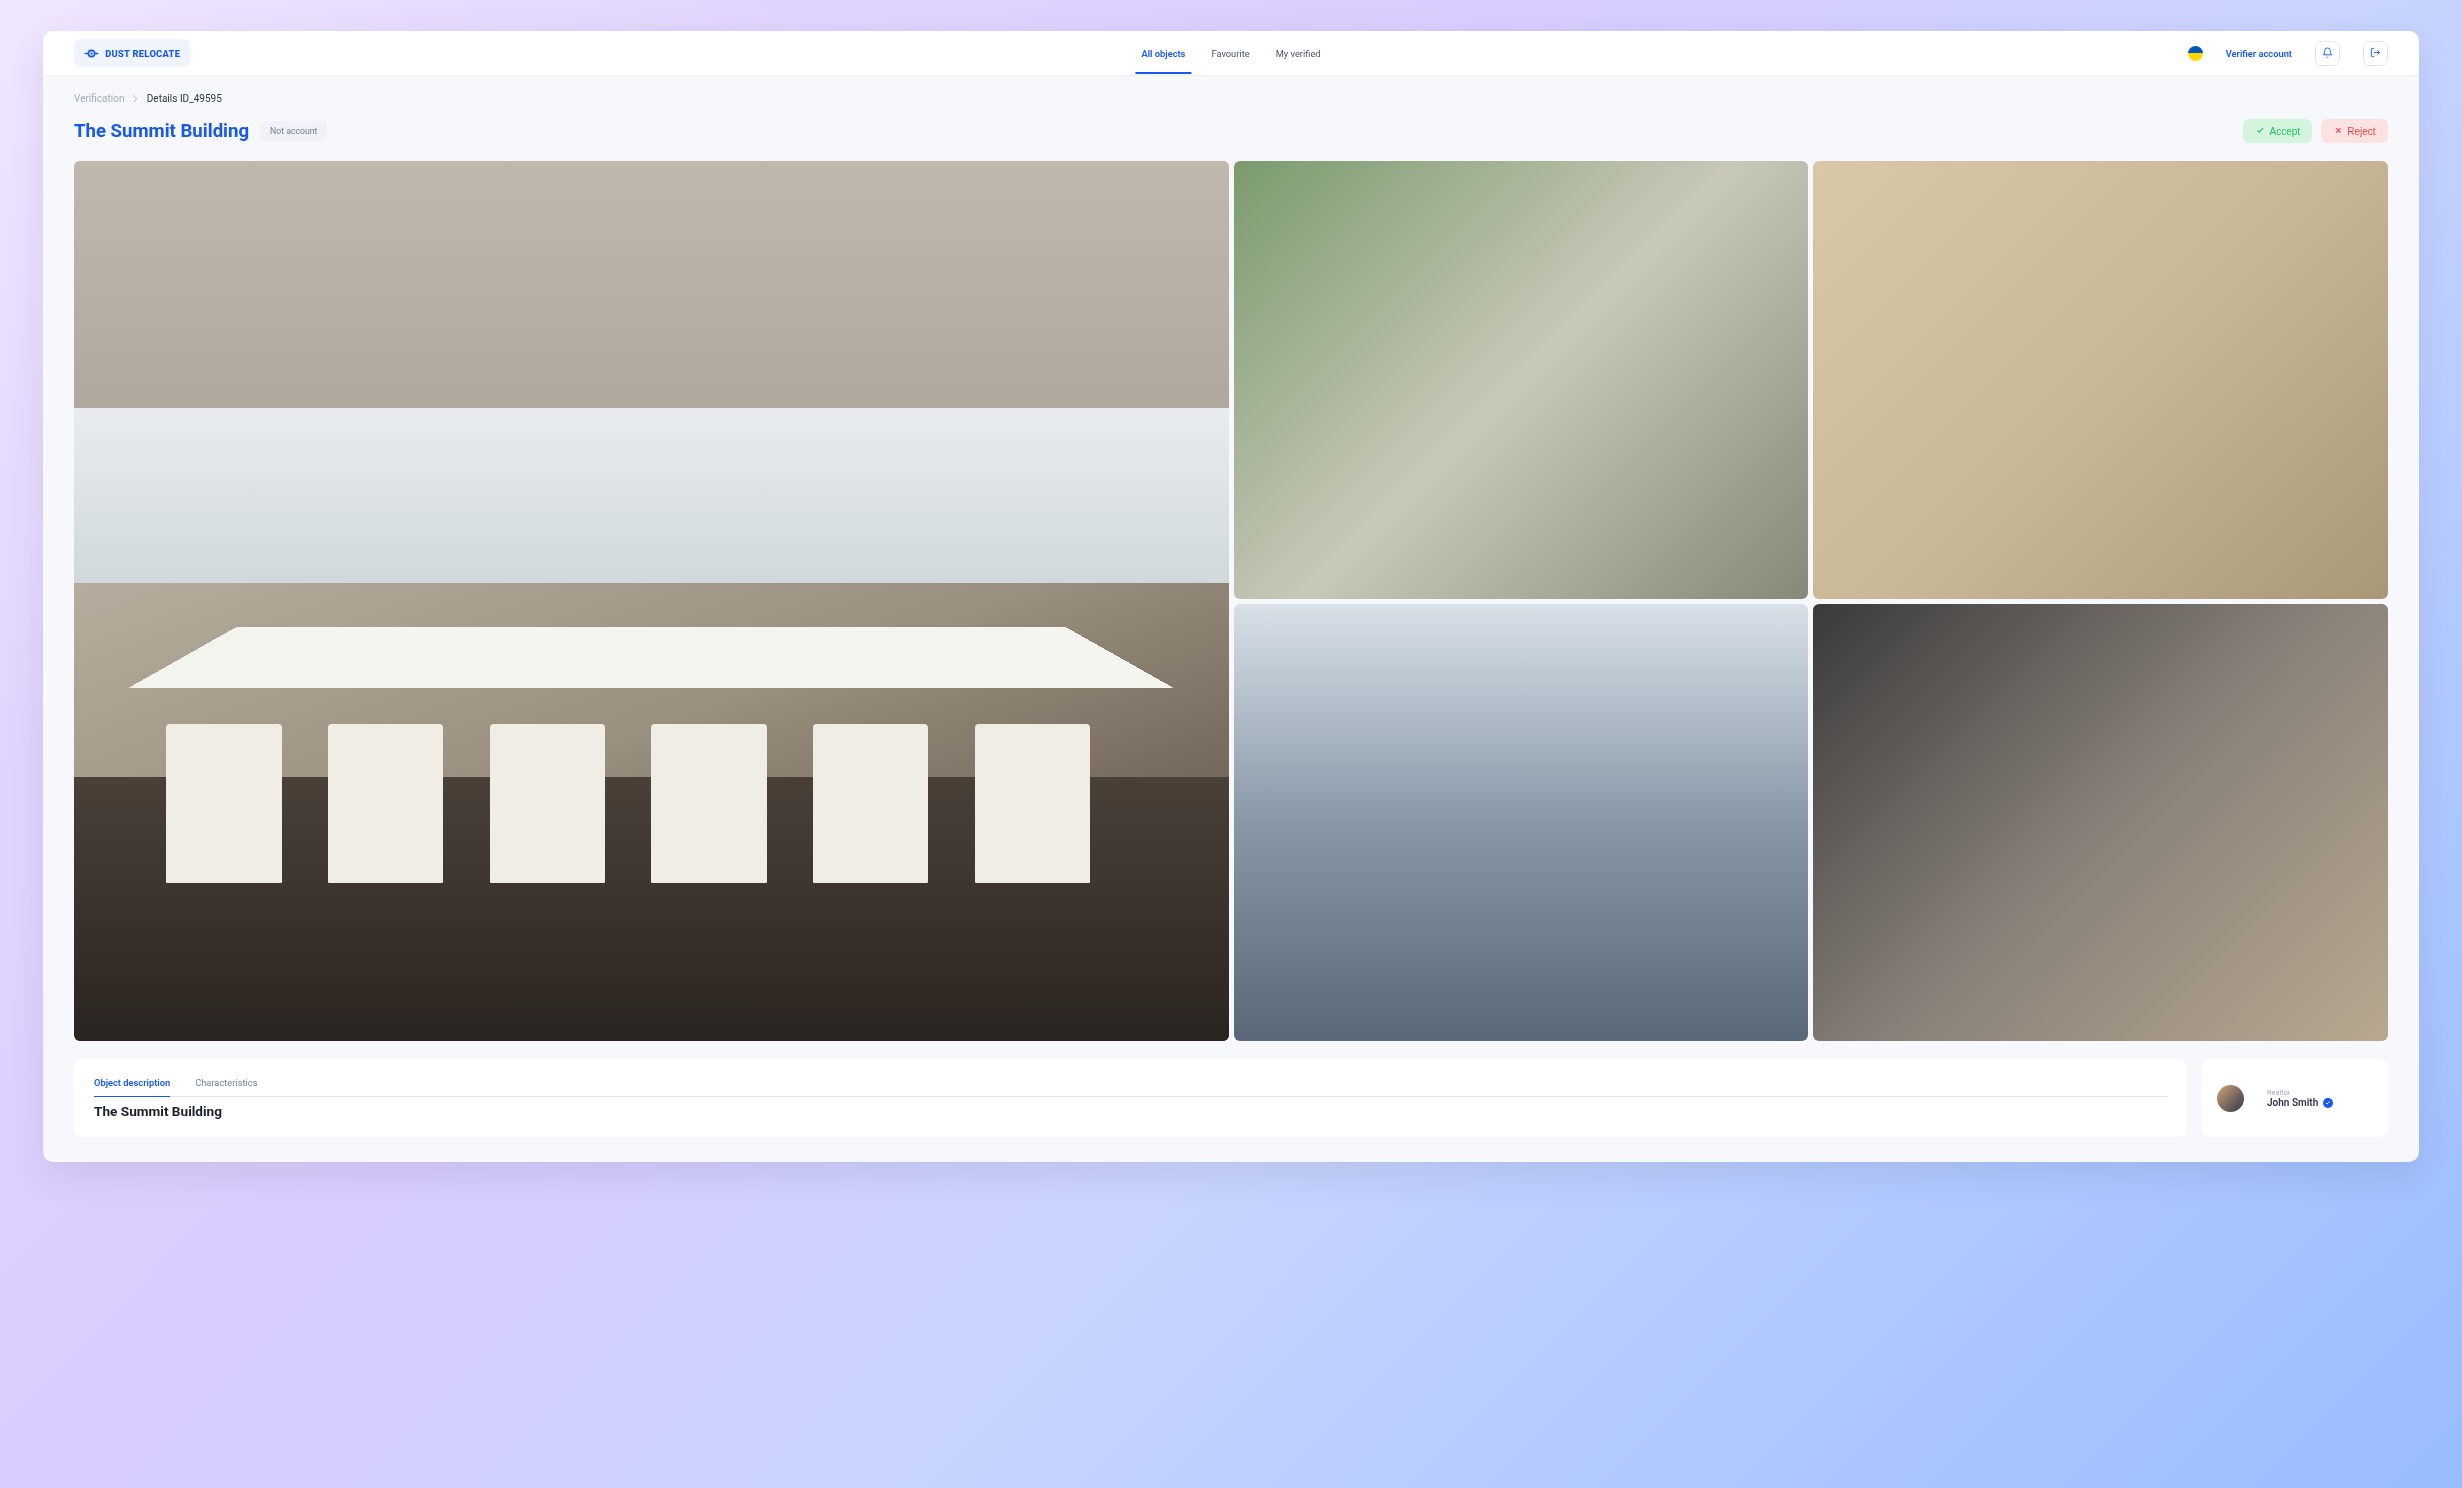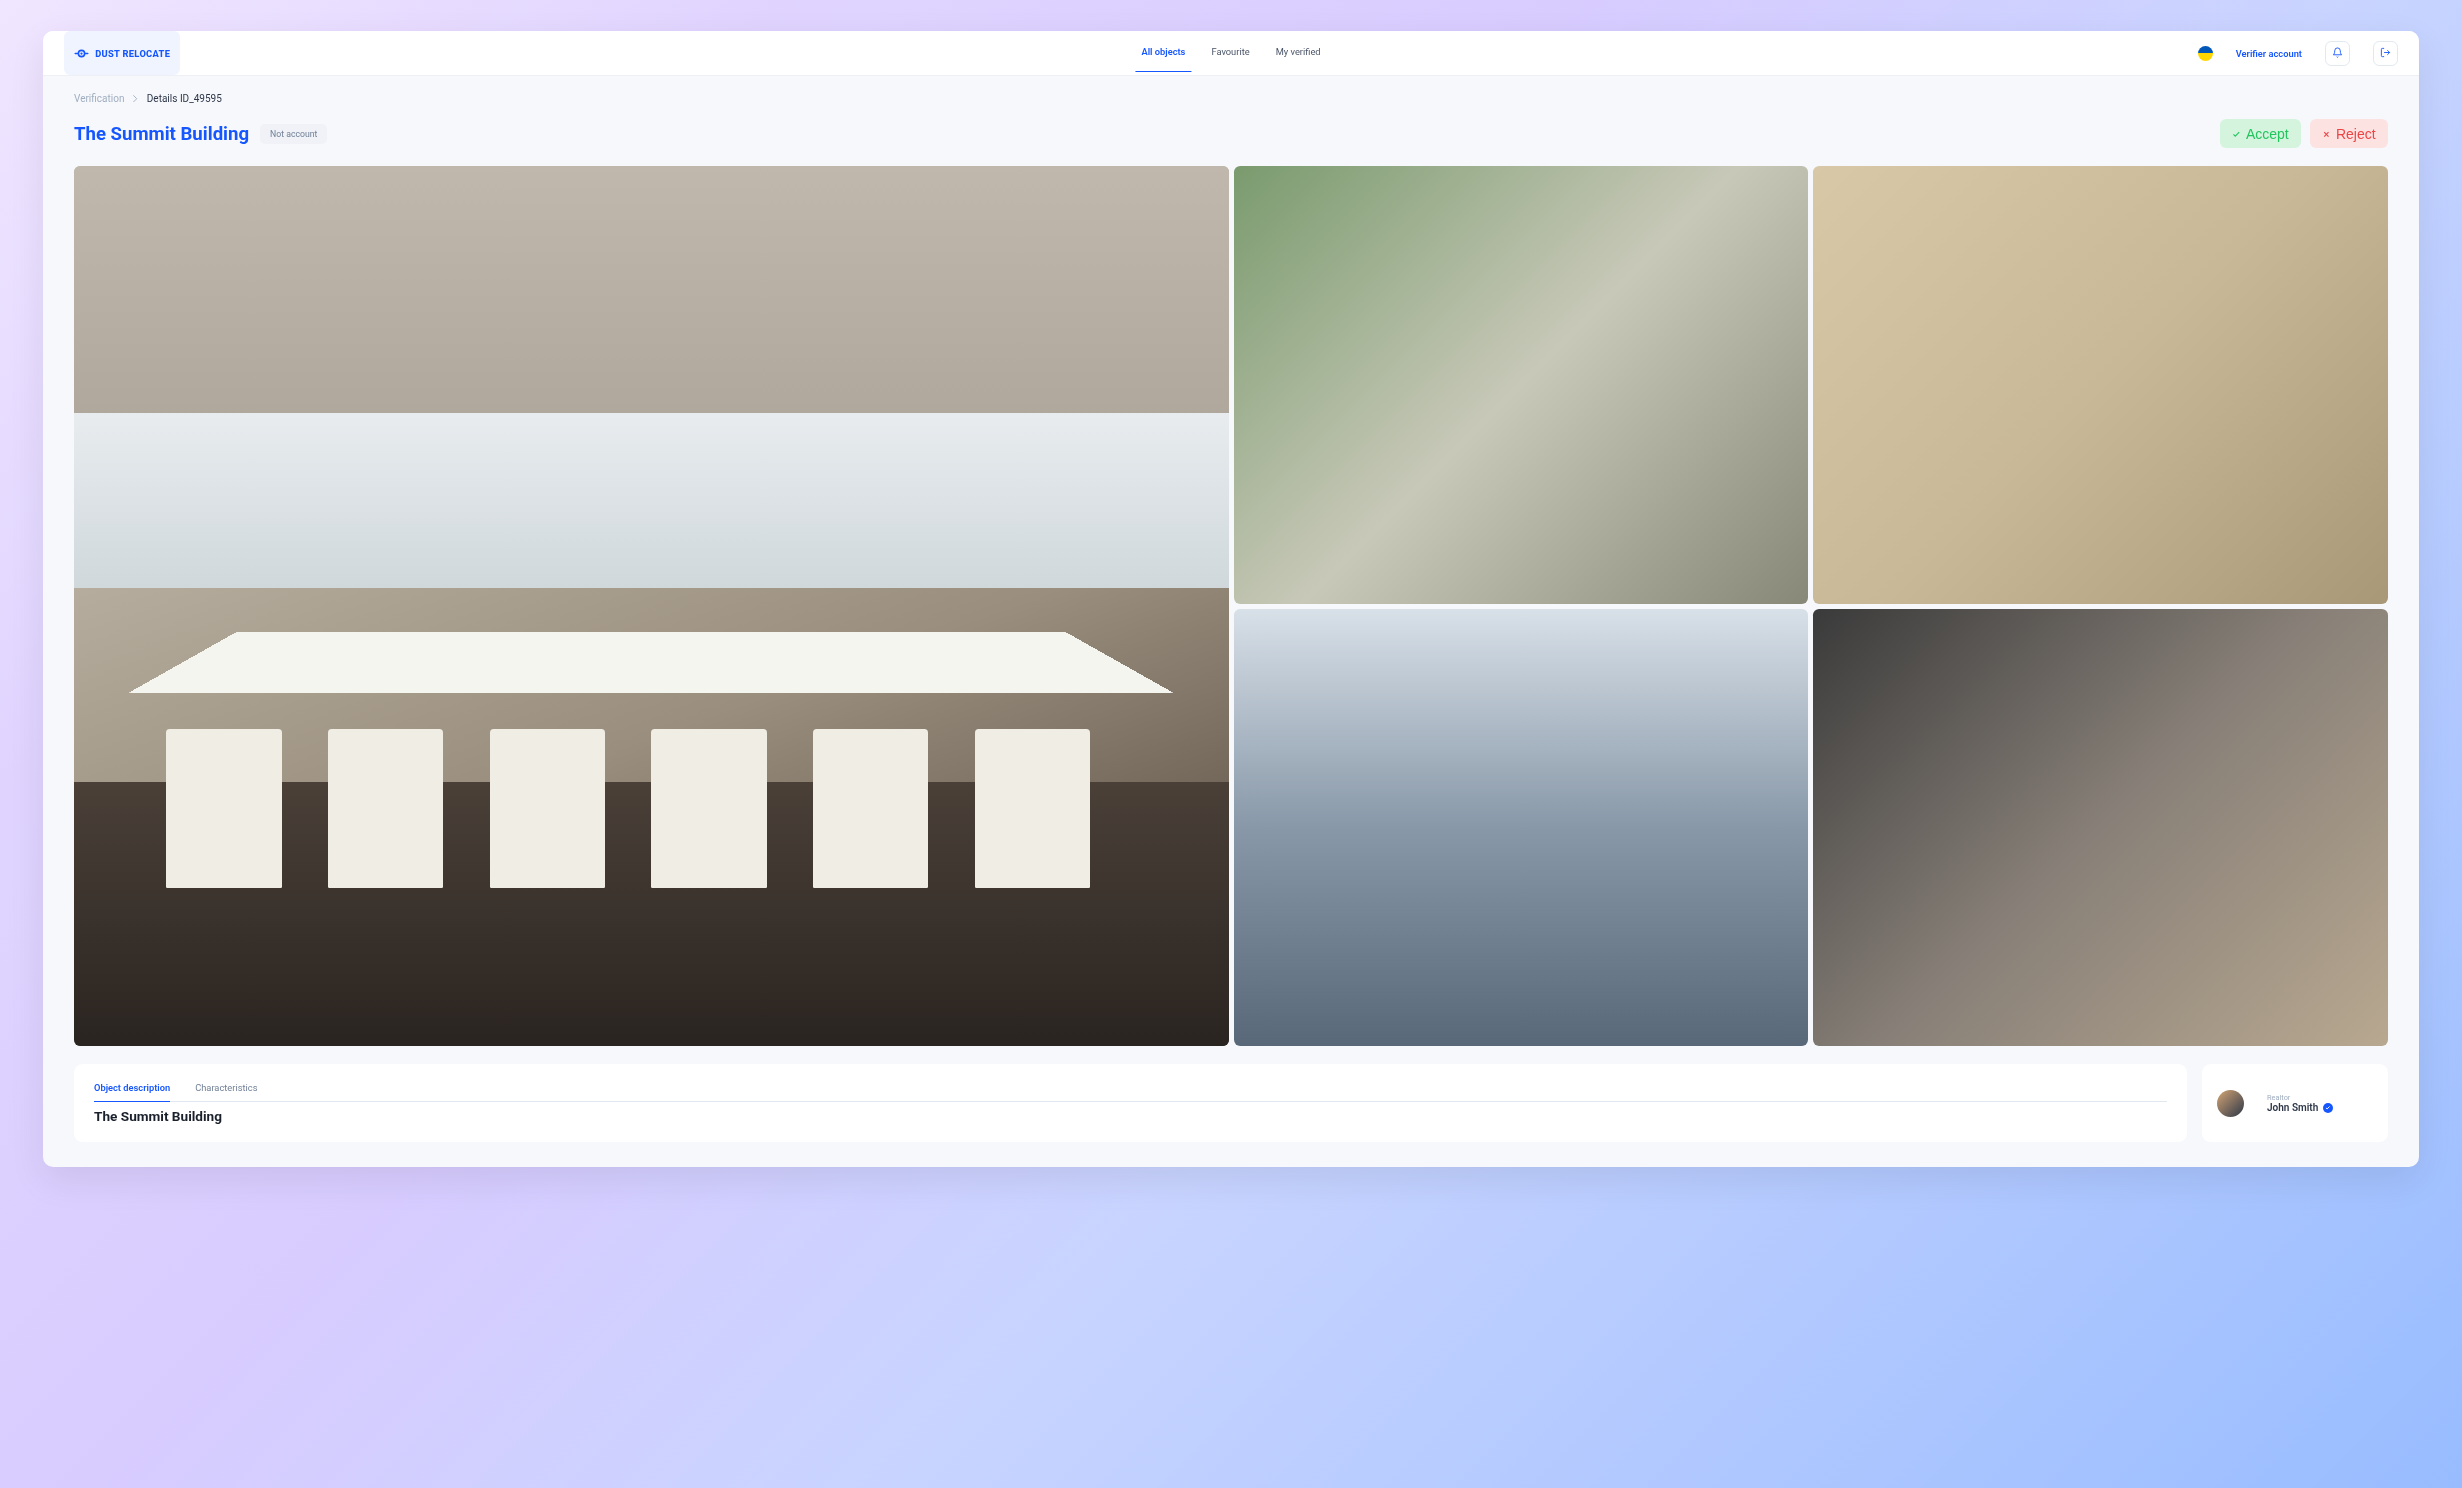--- a/index.html
+++ b/index.html
@@ -12,21 +12,22 @@
 .app-window {
   background: #f7f8fc;
   border-radius: 10px;
   overflow: hidden;
   box-shadow: 0 12.4px 37px rgba(0,0,0,0.08);
   min-height: 496px;
 }
 .header {
   background: #fff;
   display: flex;
-  padding: 0 21px;
+  align-items: center;
+  padding: 0 31px;
   height: 45px;
   border-bottom: 0.6px solid #eef0f5;
 }
 .logo-wrap {
   display: flex;
   align-items: center;
   gap: 6.2px;
   background: #f0f4ff;
   padding: 6.2px 10px;
   border-radius: 6.2px;
@@ -145,21 +146,21 @@
   margin-left: auto;
   display: flex;
   gap: 8.7px;
 }
 .btn {
   display: flex;
   align-items: center;
   gap: 5px;
   padding: 6.2px 12.4px;
   border-radius: 6.2px;
-  font-size: 14px;
+  font-size: 10px;
   font-weight: 500;
   cursor: pointer;
   border: none;
 }
 .btn-accept {
   background: #d4f4dd;
   color: #22c55e;
 }
 .btn-reject {
   background: #fde2e2;

